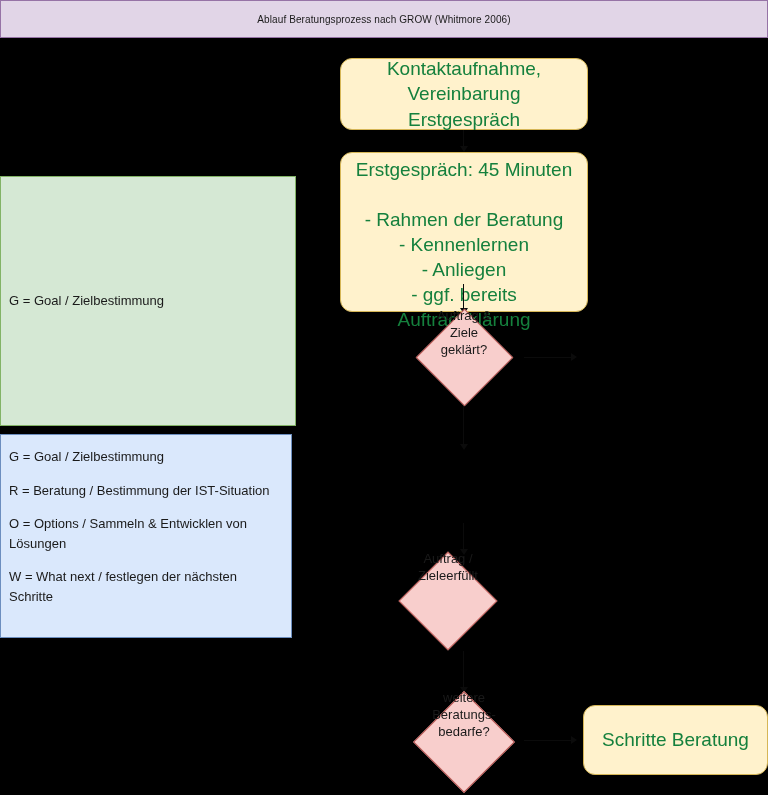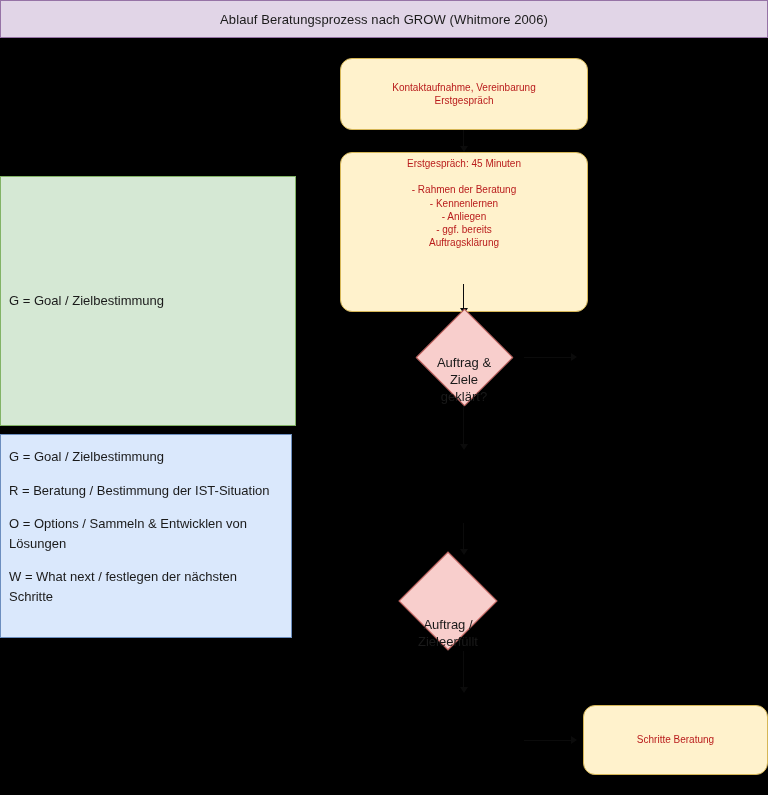--- a/index.html
+++ b/index.html
@@ -29,47 +29,47 @@
     width: 768px;
     height: 38px;
     background: #e1d5e7;
     border: 1px solid #9673a6;
     box-sizing: border-box;
     display: flex;
     align-items: center;
     justify-content: center;
   }
   .title-band .title-text {
-    font-size: 13px;
+    font-size: 10px;
     color: #1a1a1a;
     letter-spacing: 0.1px;
   }
 
   
   .proc {
     position: absolute;
     background: #fff2cc;
     border: 1.6px solid #d6b656;
     border-radius: 12px;
     box-sizing: border-box;
     display: flex;
     align-items: center;
     justify-content: center;
     text-align: center;
-    font-size: 10px;
+    font-size: 19px;
     line-height: 1.32;
-    color: #b91c1c;
+    color: #15803d;
     white-space: pre-line;
     padding: 4px 8px;
   }
 
   .diamond-wrap {
     position: absolute;
     display: flex;
-    align-items: flex-end;
+    align-items: flex-start;
     justify-content: center;
   }
   .diamond-shape {
     position: absolute;
     left: 50%;
     top: 50%;
     background: #f8cecc;
     border: 1.6px solid #b85450;
     box-sizing: border-box;
   }
@@ -191,19 +191,25 @@
 
   <div class="diamond-wrap" style="left:394px; top:551px; width:108px; height:100px;">
     <div class="diamond-shape" style="width:70px; height:70px; margin-left:-35px; margin-top:-35px; transform:rotate(45deg);"></div>
     <div class="diamond-label">Auftrag /
 Zieleerfüllt</div>
   </div>
 
   <div class="conn conn-v" style="left:463px; top:651px; height:38px;"></div>
   <div class="arrowhead arrow-down" style="left:460px; top:687px;"></div>
 
+  <div class="diamond-wrap" style="left:404px; top:690px; width:120px; height:104px;">
+    <div class="diamond-shape" style="width:72px; height:72px; margin-left:-36px; margin-top:-36px; transform:rotate(45deg);"></div>
+    <div class="diamond-label">weitere
+Beratungs-
+bedarfe?</div>
+  </div>
 
   <div class="conn conn-h" style="left:524px; top:740px; width:48px;"></div>
   <div class="arrowhead arrow-right" style="left:571px; top:736px;"></div>
 
   <div class="proc" style="left:583px; top:705px; width:185px; height:70px;">Schritte Beratung</div>
 
 </div>
 
 </body></html>

